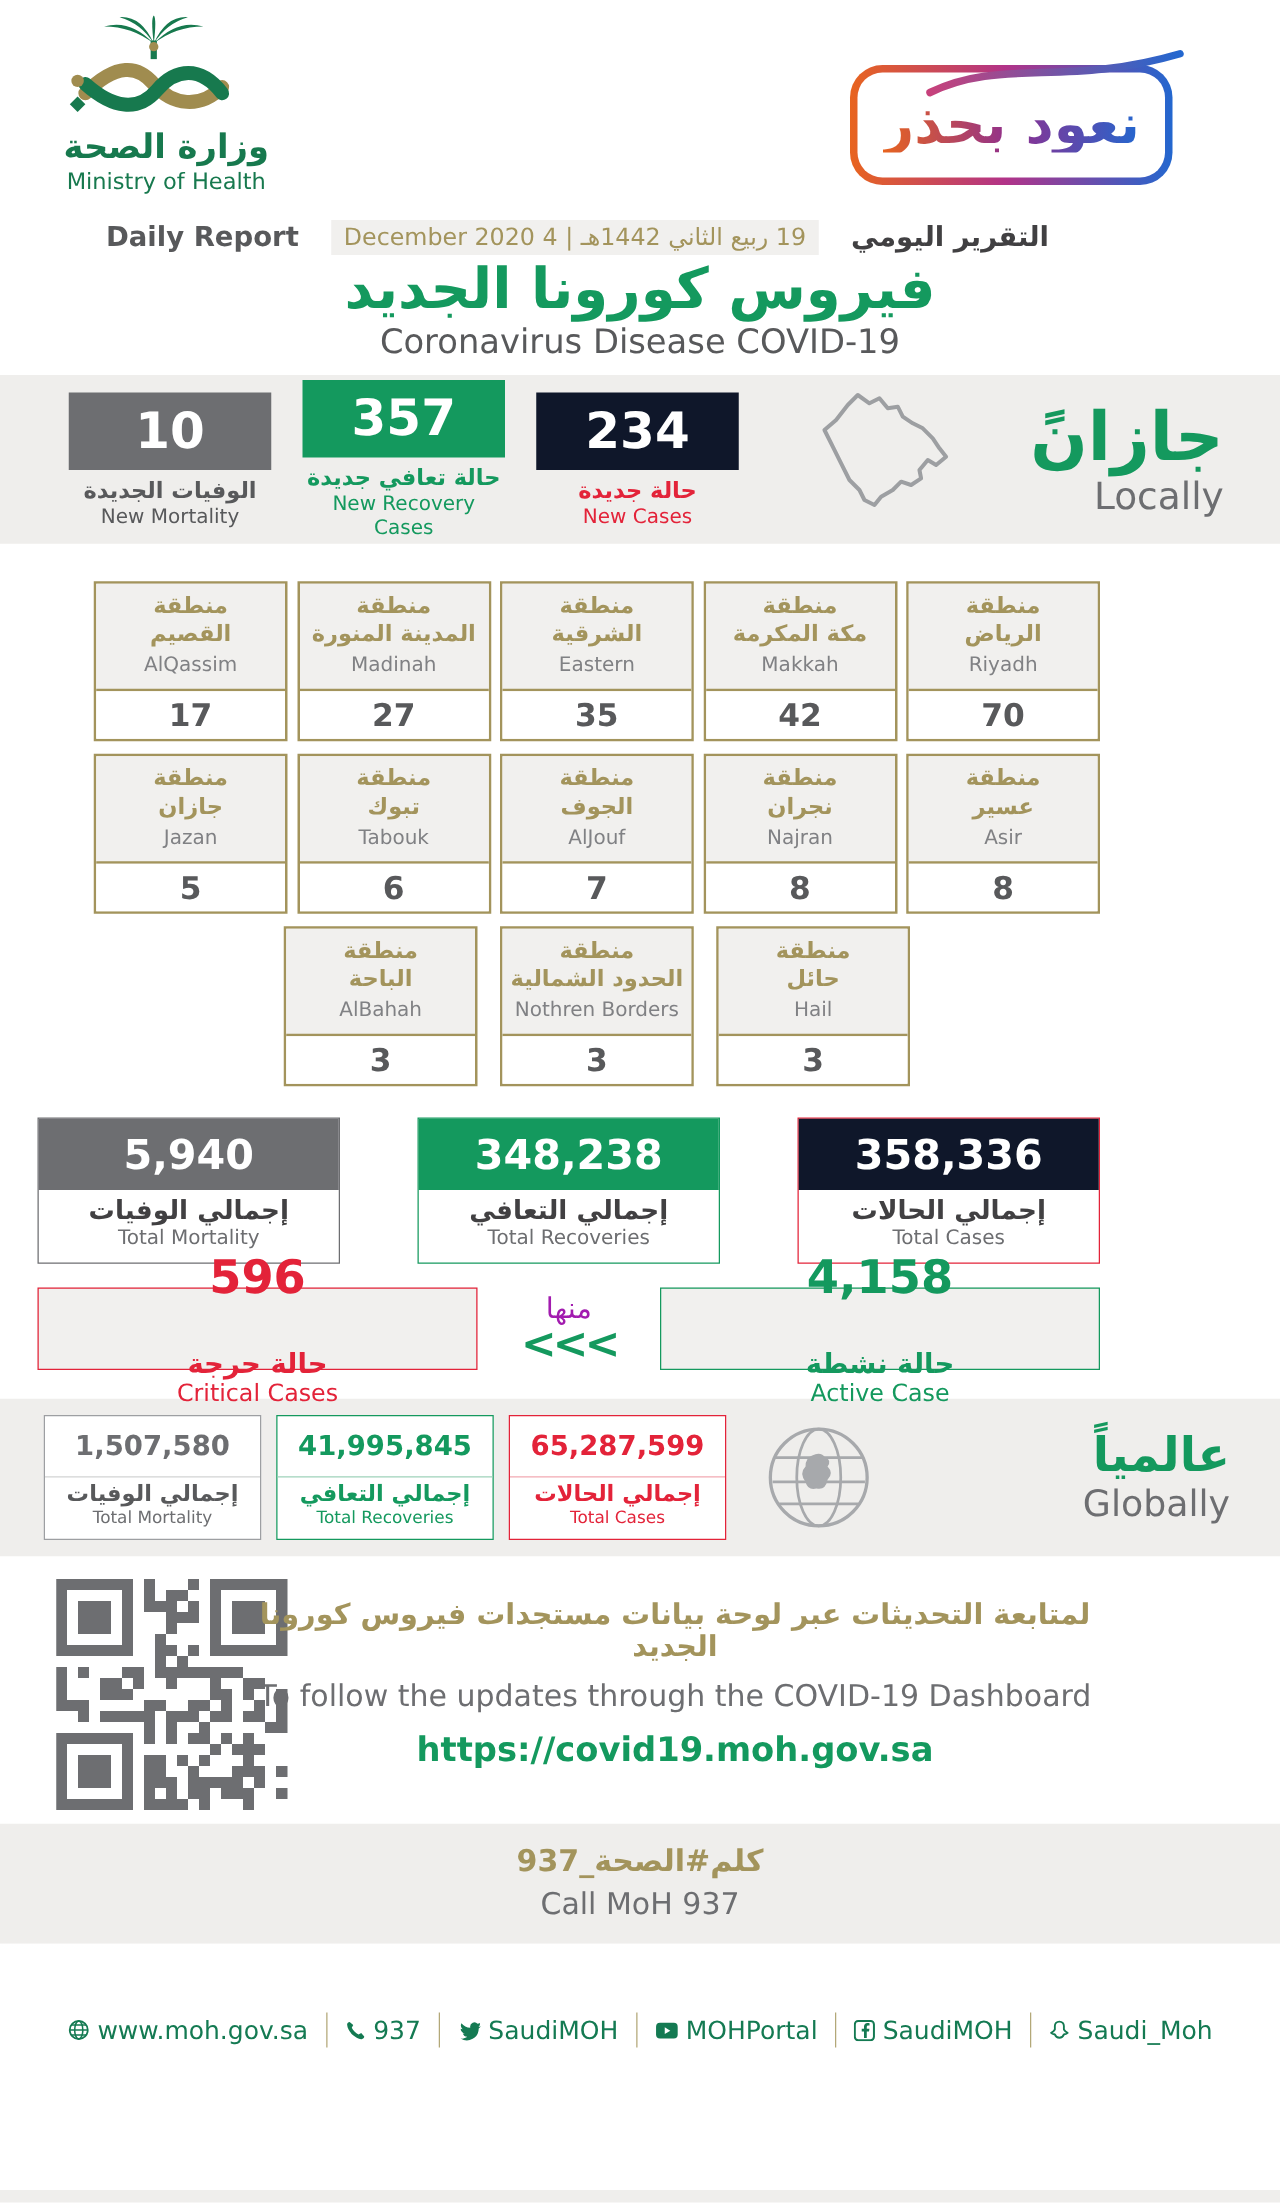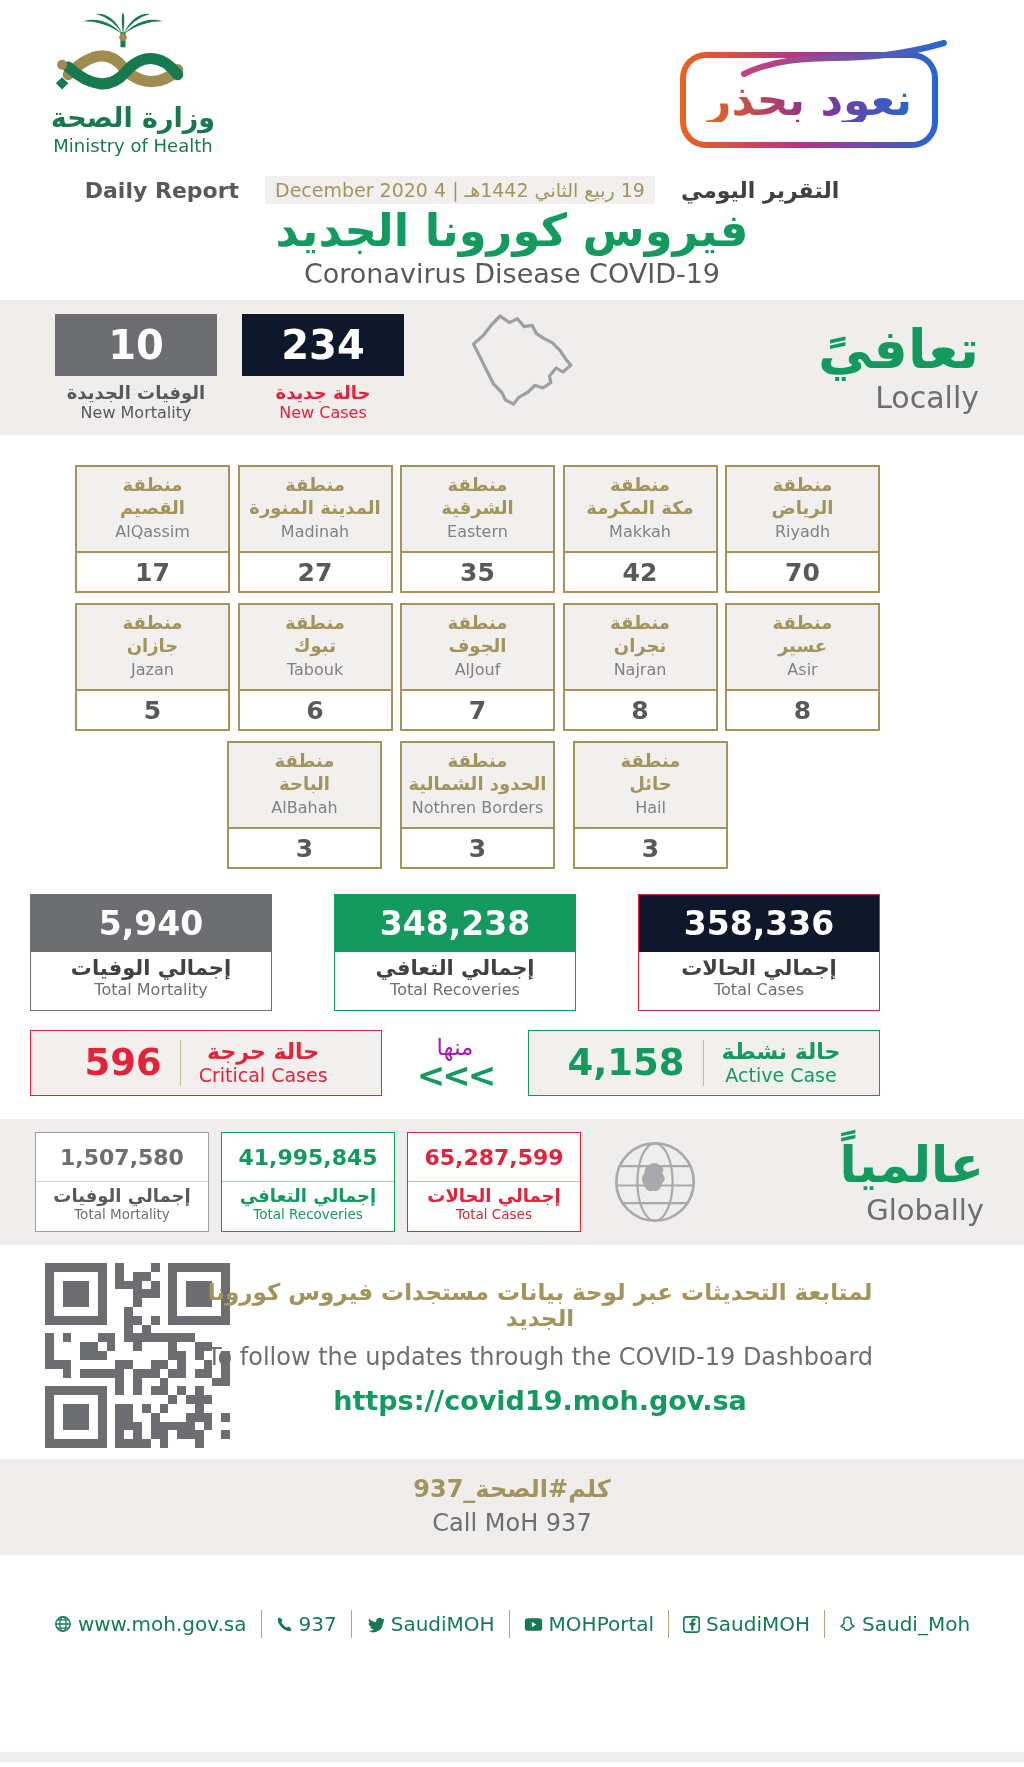--- a/index.html
+++ b/index.html
@@ -65,42 +65,42 @@
   .totals { width:850px; margin:25px 0 0 30px; display:flex; justify-content:space-between; }
   .tcard { width:242px; height:117px; display:flex; flex-direction:column; background:#fff; }
   .tcard .thead { height:57px; display:flex; align-items:center; justify-content:center;
                   color:#fff; font-size:33px; font-weight:bold; }
   .tcard .tbody { flex:1; text-align:center; padding-top:4px; }
   .t-ar { font-size:21px; font-weight:bold; color:#414042; }
   .t-en { font-size:16px; color:#6d6e71; }
   .t-gray{border:1px solid #6d6e71;} .t-green{border:1px solid #14995e;} .t-red{border:1px solid #e32339;}
   
   .ca-row { width:850px; margin:15px 0 0 30px; display:flex; align-items:center; justify-content:space-between; height:73px; }
-  .cabox { width:352px; height:66px; background:#f1f0ee; display:flex; align-items:center; justify-content:center; gap:18px; }
+  .cabox { width:352px; height:66px; background:#f1f0ee; display:flex; align-items:center; justify-content:center; gap:18px;flex-direction:column; }
   .cabox.c-bred{border:1px solid #e32339;} .cabox.c-bgreen{border:1px solid #14995e;}
   .ca-val { font-size:37px; font-weight:bold; }
   .ca-div { width:1px; height:46px; background:#c4b98d; }
   .ca-labels { text-align:center; }
   .ca-ar { font-size:22px; font-weight:bold; }
   .ca-en { font-size:19px; }
   .ofwhich { text-align:center; }
   .ofwhich-ar { font-size:23px; font-weight:normal; color:#a21caf; }
   .ofwhich-ch { font-size:34px; font-weight:bold; color:#14995e; letter-spacing:-3px; line-height:0.9; }
   
   .band-global { height:126px; margin-top:20px; display:flex; align-items:center; padding-left:35px; gap:12px; }
   .gcard { width:174px; height:100px; background:#fff; text-align:center; display:flex; flex-direction:column; }
   .gcard .gval { height:48px; display:flex; align-items:center; justify-content:center; font-size:22px; font-weight:bold; }
   .gcard .glab { flex:1; padding-top:3px; }
   .g-ar { font-size:18px; font-weight:bold; }
   .g-en { font-size:13.5px; }
   .g-gray{border:1px solid #9d9fa2;} .g-green{border:1px solid #14995e;} .g-red{border:1px solid #e32339;}
   .g-gray .glab{border-top:1px solid #d2d3d4;} .g-green .glab{border-top:1px solid #9fd2ba;} .g-red .glab{border-top:1px solid #f2a9b2;}
   .globe-box { width:88px; height:88px; margin-left:18px; }
   .global-head { margin-left:auto; text-align:right; padding-right:40px; }
-  .global-head-ar { font-size:50px; font-weight:bold; color:#14995e; line-height:1.1; }
+  .global-head-ar { font-size:38px; font-weight:bold; color:#14995e; line-height:1.1; }
   .global-head-en { font-size:29px; color:#6d6e71; }
   
   .dash { position:relative; height:202px; margin-top:12px; }
   .qr { position:absolute; left:45px; top:6px; width:185px; height:185px; }
   .dash-text { position:absolute; left:205px; top:22px; width:670px; text-align:center; }
   .dash-ar { font-size:23px; font-weight:bold; color:#a3945c; }
   .dash-en { font-size:24px; color:#6d6e71; margin-top:12px; }
   .dash-url { display:inline-block; font-size:27px; font-weight:bold; color:#14995e; margin-top:14px; text-decoration:none; }
   
   .band-call { height:96px; text-align:center; padding-top:16px; }
@@ -166,29 +166,34 @@
   <div class="title-en">Coronavirus Disease COVID-19</div>
 </div>
 
 <div class="band band-local">
   <div class="stat">
     <div class="stat-box bg-gray">10</div>
     <div class="stat-ar c-dark" dir="rtl">الوفيات الجديدة</div>
     <div class="stat-en c-dark">New Mortality</div>
   </div>
   <div class="stat">
+    <div class="stat-box bg-green">357</div>
+    <div class="stat-ar c-green" dir="rtl">حالة تعافي جديدة</div>
+    <div class="stat-en c-green">New Recovery Cases</div>
+  </div>
+  <div class="stat">
     <div class="stat-box bg-red">234</div>
     <div class="stat-ar c-red" dir="rtl">حالة جديدة</div>
     <div class="stat-en c-red">New Cases</div>
   </div>
   <svg class="map-box" viewBox="0 0 100 90">
     <path d="M28,12 L34,6 L41,11 L47,8 L52,14 L58,13 L61,19 L67,23 L73,26 L79,32 L83,38 L87,43 L81,48 L76,45 L71,51 L72,56 L66,60 L60,58 L55,63 L48,67 L44,72 L38,69 L35,63 L29,57 L24,47 L19,37 L14,27 L21,21 Z" fill="none" stroke="#9d9fa2" stroke-width="2.4" stroke-linejoin="round"></path>
   </svg>
   <div class="local-head">
-    <div class="local-head-ar" dir="rtl">تعافيً</div>
+    <div class="local-head-ar" dir="rtl">جازانً</div>
     <div class="local-head-en">Locally</div>
   </div>
 </div>
 
 <div class="regions">
   <div class="rrow">
     <div class="rcard">
       <div class="rtop">
           <div class="r-ar1" dir="rtl">منطقة</div>
           <div class="r-ar2" dir="rtl">القصيم</div>

